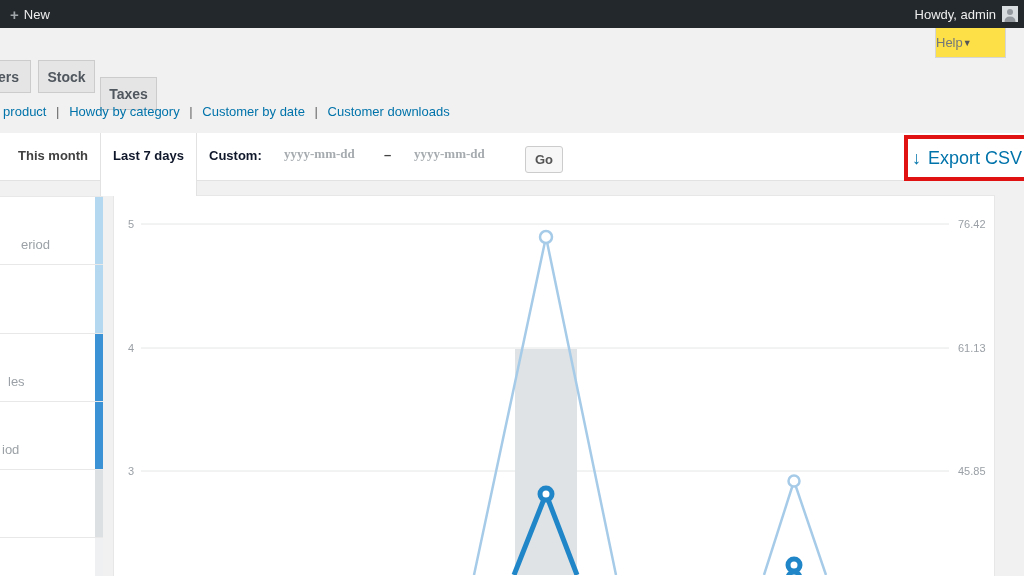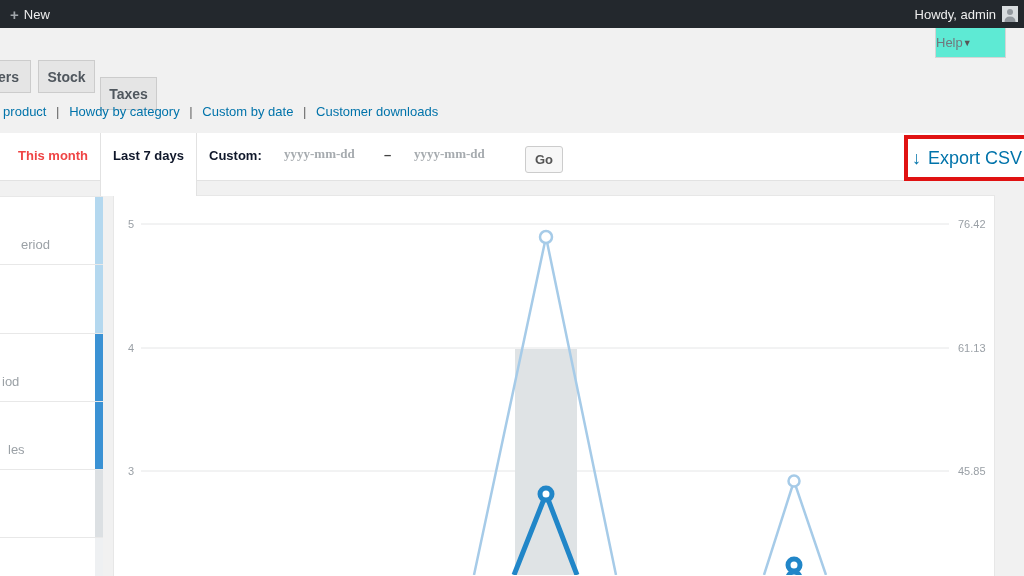--- a/index.html
+++ b/index.html
@@ -8,38 +8,38 @@
   #screen { position:relative; width:1024px; height:576px; overflow:hidden; background:#f1f1f1; }
 
   
   .adminbar { position:absolute; left:0; top:0; width:1024px; height:28px; background:#23282d; color:#eee; font-size:13px; }
   .adminbar .newitem { position:absolute; left:10px; top:0; height:28px; display:flex; align-items:center; gap:5px; color:#eee; cursor:pointer; }
   .adminbar .plus { color:#a0a5aa; font-size:15px; font-weight:bold; line-height:1; }
   .adminbar .howdy { position:absolute; right:28px; top:0; height:28px; display:flex; align-items:center; color:#eee; cursor:pointer; }
   .adminbar .avatar { position:absolute; right:6px; top:6px; width:16px; height:16px; background:#d8dcdf; display:block; }
 
   
-  .help-tab { position:absolute; left:935px; top:28px; width:71px; height:30px; background:#5eead4; border:1px solid #d5d5d5; border-top:none; display:flex; align-items:center; justify-content:flex-start; gap:0; color:#72777c; font-size:13px; cursor:pointer; }
+  .help-tab { position:absolute; left:935px; top:28px; width:71px; height:30px; background:#fde047; border:1px solid #d5d5d5; border-top:none; display:flex; align-items:center; justify-content:flex-start; gap:0; color:#72777c; font-size:13px; cursor:pointer; }
   .help-tab .chev { font-size:9px; color:#555; }
 
   
   .nav-tab { position:absolute; top:60px; height:33px; background:#e5e5e5; border:1px solid #ccc; color:#50575e; font-size:14px; font-weight:bold; display:flex; align-items:center; justify-content:center; cursor:pointer; }
   .nav-tab.t0 { left:-14px; width:45px; }
   .nav-tab.t1 { left:38px;  width:57px;text-align:center; }
   .nav-tab.t2 { left:100px; width:57px;margin-top:17px; }
 
   
   .report-links { position:absolute; left:-7px; top:104px; font-size:13px; color:#555; white-space:nowrap; }
   .report-links a { color:#0073aa; text-decoration:none; cursor:pointer; }
   .report-links .frag { color:#0073aa; }
   .report-links .sep { color:#666; margin:0 6px; }
 
   
   .range-row { position:absolute; left:0; top:133px; width:1024px; height:48px; background:#fff; border-bottom:1px solid #e2e2e2; }
-  .range-row .this-month { position:absolute; left:18px; top:15px; font-size:13px; font-weight:bold; color:#ef4444; text-decoration:none; cursor:pointer; }
+  .range-row .this-month { position:absolute; left:18px; top:15px; font-size:13px; font-weight:bold; color:#404040; text-decoration:none; cursor:pointer; }
   .active-tab { position:absolute; left:100px; top:133px; width:97px; height:63px; background:#fff; border-left:1px solid #e2e2e2; border-right:1px solid #e2e2e2; z-index:5; text-align:center; }
   .active-tab span { display:inline-block; margin-top:15px; font-size:13px; font-weight:bold; color:#0f172a; }
   .range-row .custom-label { position:absolute; left:209px; top:15px; font-size:13px; font-weight:bold; color:#0f172a; }
   .range-row input.date { position:absolute; top:13px; width:76px; border:none; background:transparent; font-family:Liberation Serif, serif; font-size:13px; font-weight:bold; color:#b91c1c; }
   .range-row input.date::placeholder { color:#a6abaf; font-weight:bold; }
   .range-row .d1 { left:284px; }
   .range-row .d2 { left:414px; }
   .range-row .dash { position:absolute; left:384px; top:14px; font-size:13px; font-weight:bold; color:#444; }
   .go-btn { position:absolute; left:525px; top:146px; width:38px; height:27px; background:#f7f7f7; border:1px solid #ccc; border-radius:3px; font-family:"Liberation Sans",sans-serif; font-size:13px; font-weight:bold; color:#555; cursor:pointer; }
   .export-link { position:absolute; left:912px; top:15px; font-size:18px; color:#0073aa; text-decoration:none; cursor:pointer; white-space:nowrap; }
@@ -88,21 +88,21 @@
   </div>
   <div class="nav-tab t2">
     <span>Taxes</span>
   </div>
 
   <div class="report-links">
     <span class="frag">y product</span>
     <span class="sep">|</span>
     <a>Howdy by category</a>
     <span class="sep">|</span>
-    <a>Custom by date</a>
+    <a>Customer by date</a>
     <span class="sep">|</span>
     <a>Customer downloads</a>
   </div>
 
   <div class="range-row">
     <a class="this-month">This month</a>
     <span class="custom-label">Custom:</span>
     <input class="date d1" type="text" placeholder="yyyy-mm-dd" style="">
     <span class="dash">–</span>
     <input class="date d2" type="text" placeholder="yyyy-mm-dd" style="">
@@ -117,25 +117,25 @@
   <div class="sidebar">
     <div class="side-item" style="height: 68px;">
       <span class="txt" style="left: 2px; margin-left: 19px;">eriod</span>
       <span class="strip" style="background: rgb(180, 216, 239);"></span>
     </div>
     <div class="side-item" style="height: 69px;">
       <span class="txt" style="left: 8px; margin-top: 36px;">sales</span>
       <span class="strip" style="background: rgb(180, 216, 239);"></span>
     </div>
     <div class="side-item" style="height: 68px;">
-      <span class="txt" style="left: 2px;">iod</span>
+      <span class="txt" style="left: 8px;">les</span>
       <span class="strip" style="background: rgb(59, 146, 212);"></span>
     </div>
     <div class="side-item" style="height: 68px;">
-      <span class="txt" style="left: 8px;">les</span>
+      <span class="txt" style="left: 2px;">iod</span>
       <span class="strip" style="background: rgb(59, 146, 212);"></span>
     </div>
     <div class="side-item" style="height: 68px;">
       <span class="txt" style="left: 8px;"></span>
       <span class="strip" style="background: rgb(220, 224, 227);"></span>
     </div>
     <div class="side-item" style="height: 40px;">
       <span class="txt" style="left: 8px;"></span>
       <span class="strip" style="background: rgb(238, 240, 242);"></span>
     </div>

